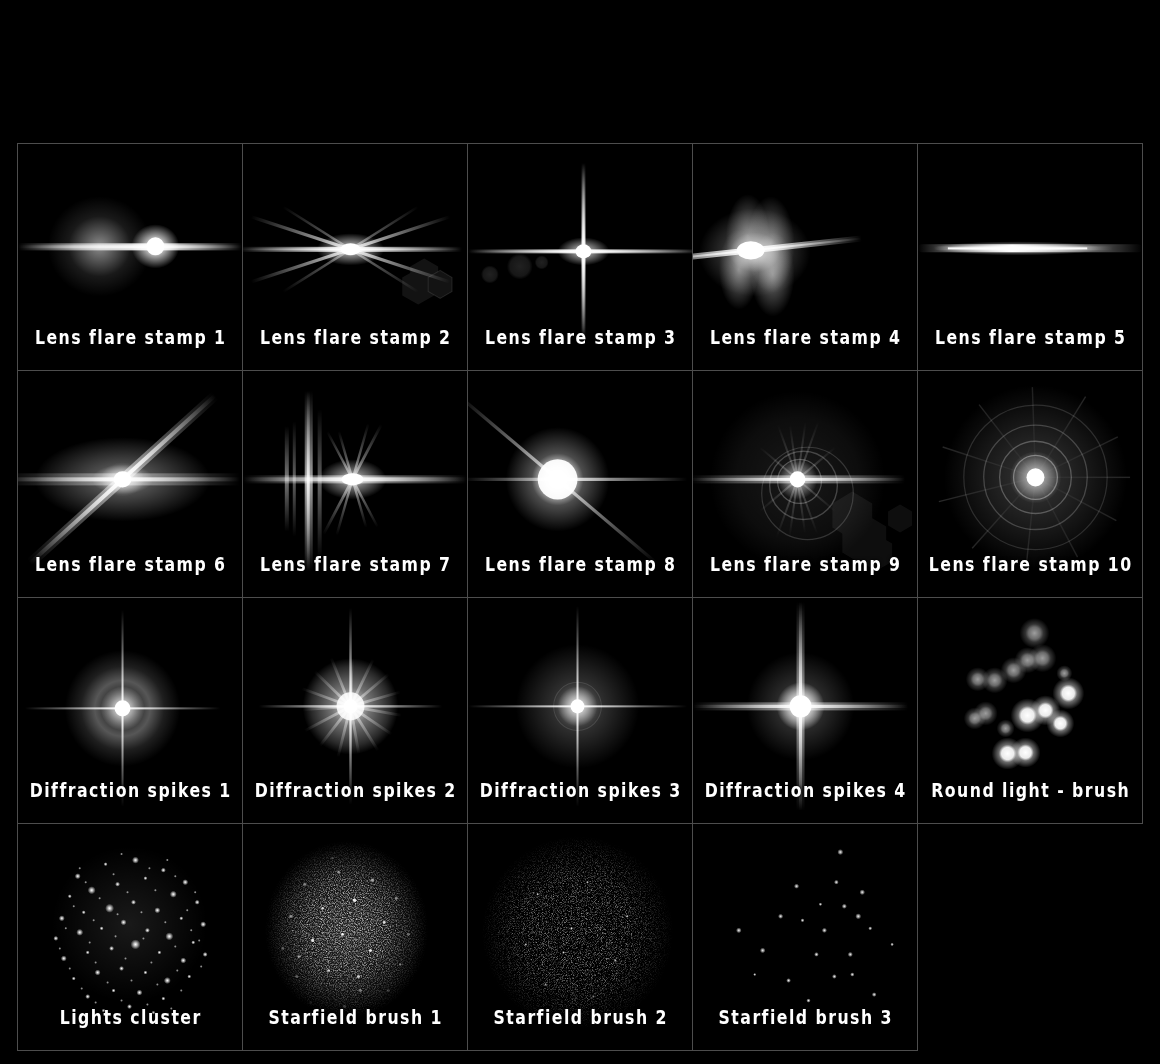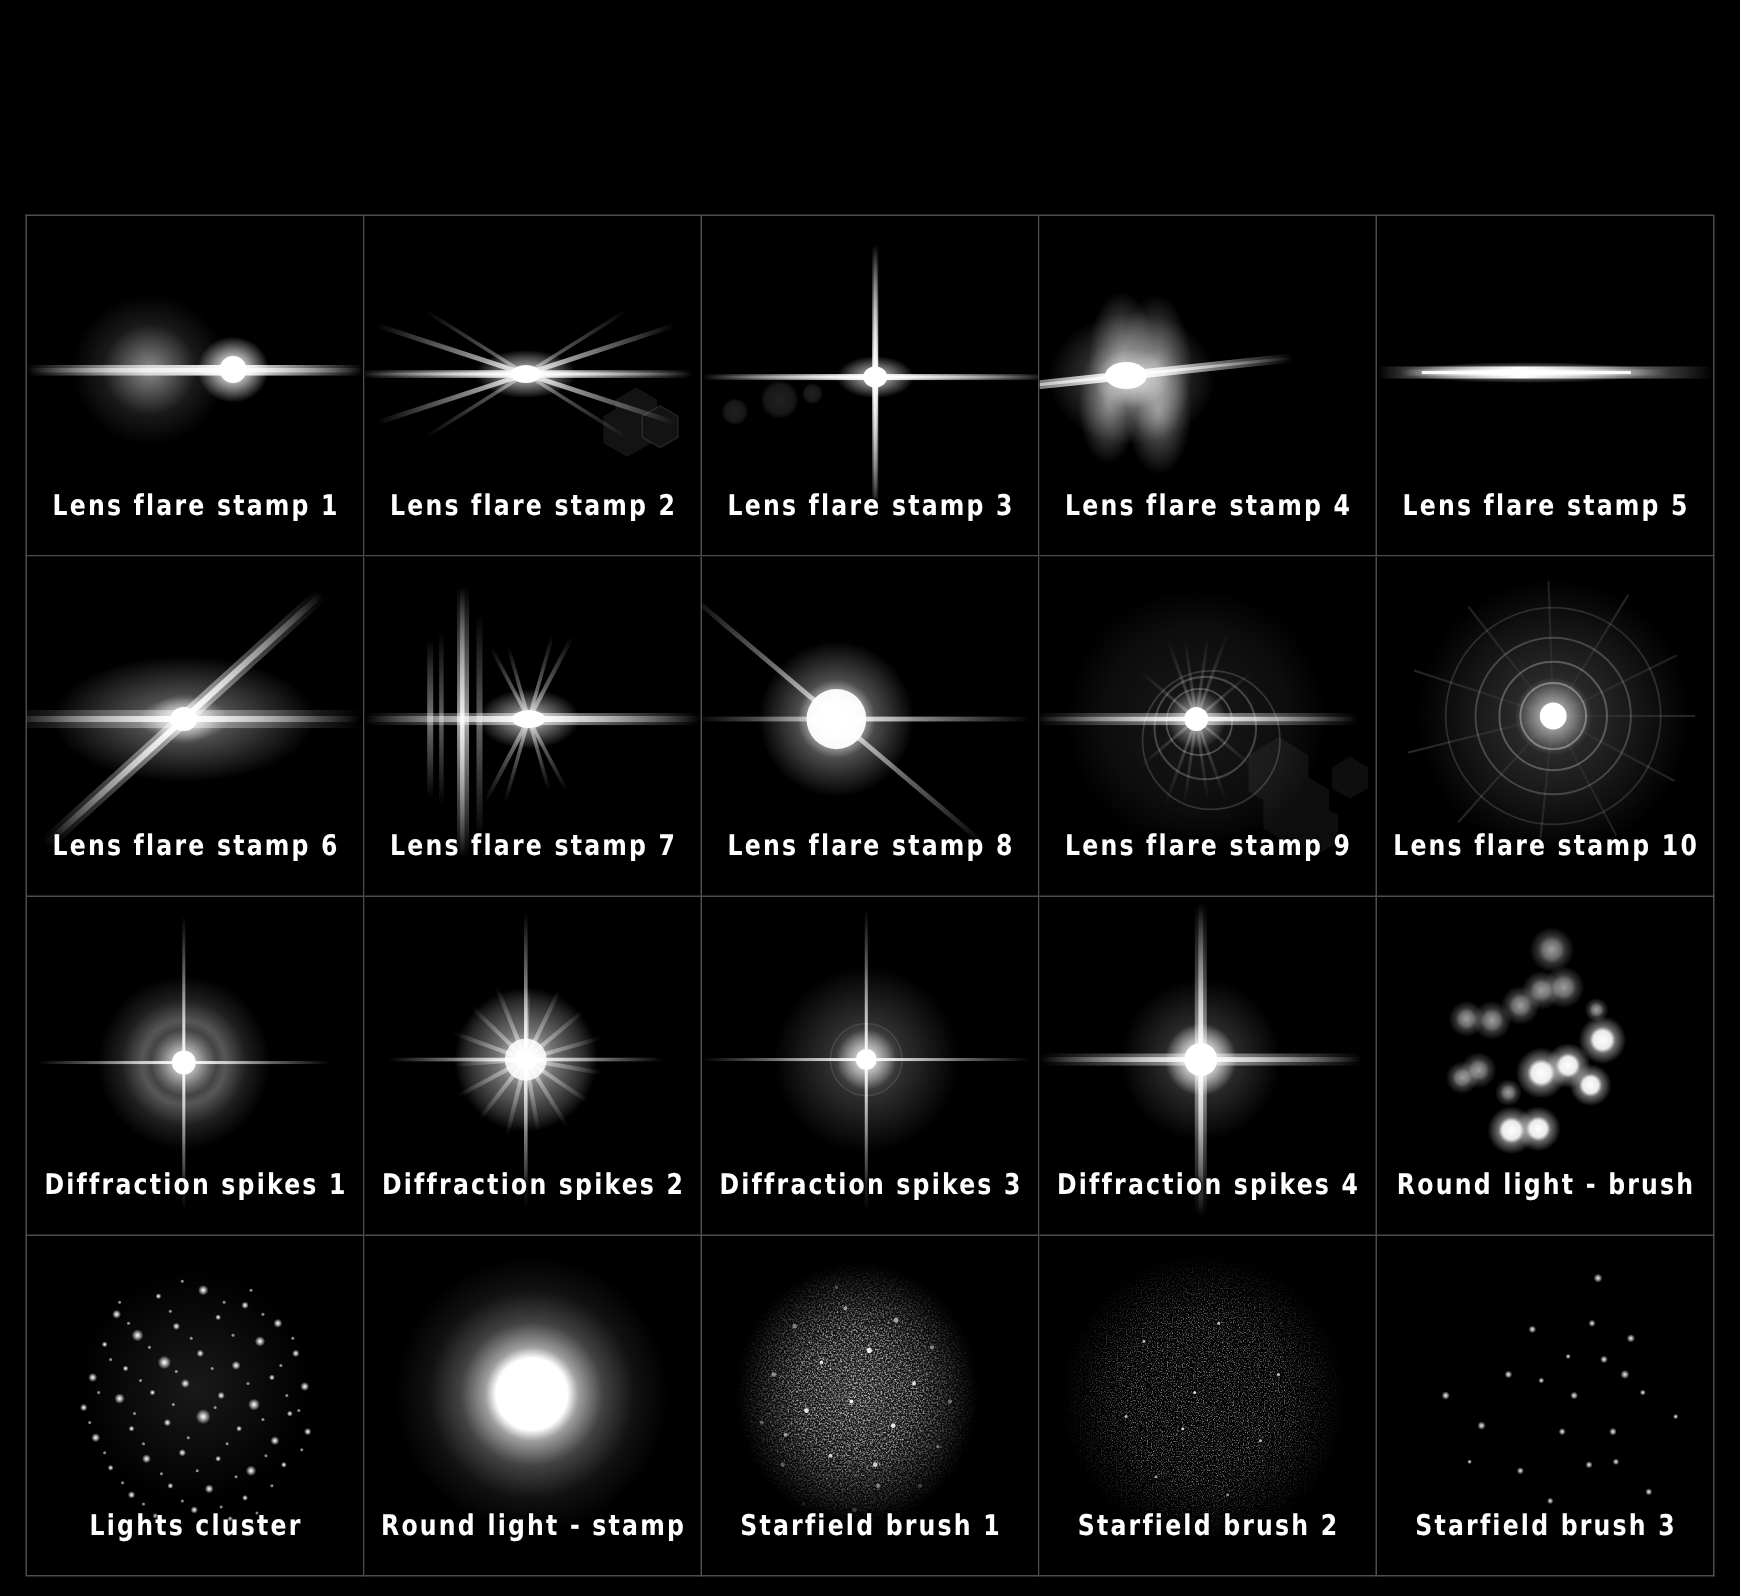--- a/index.html
+++ b/index.html
@@ -869,38 +869,20 @@
             <circle cx="62" cy="44" r="1"></circle>
               <circle cx="104" cy="30" r="1"></circle>
               <circle cx="150" cy="36" r="1"></circle>
               <circle cx="178" cy="68" r="1"></circle>
           </g>
         </svg>
       </div>
       <div class="cell-label">Lights cluster</div>
     </div>
 
-    <div class="cell">
-      <div class="art">
-        <svg viewBox="0 0 225 225" preserveAspectRatio="none">
-          <defs>
-            <radialGradient id="g17">
-                <stop offset="0%" stop-color="#fff" stop-opacity="1"></stop>
-                <stop offset="26%" stop-color="#fff" stop-opacity="1"></stop>
-                <stop offset="34%" stop-color="#fff" stop-opacity=".62"></stop>
-                <stop offset="52%" stop-color="#fff" stop-opacity=".26"></stop>
-                <stop offset="75%" stop-color="#fff" stop-opacity=".07"></stop>
-                <stop offset="100%" stop-color="#fff" stop-opacity="0"></stop>
-              </radialGradient>
-          </defs>
-          <circle cx="112" cy="105" r="92" fill="url(#g17)"></circle>
-        </svg>
-      </div>
-      <div class="cell-label">Round light - stamp</div>
-    </div>
 
     <div class="cell">
       <div class="art">
         <svg viewBox="0 0 225 225" preserveAspectRatio="none">
           <defs>
             <radialGradient id="g18f">
                 <stop offset="0%" stop-color="#fff" stop-opacity=".14"></stop>
                 <stop offset="70%" stop-color="#fff" stop-opacity=".05"></stop>
                 <stop offset="100%" stop-color="#fff" stop-opacity="0"></stop>
               </radialGradient>

